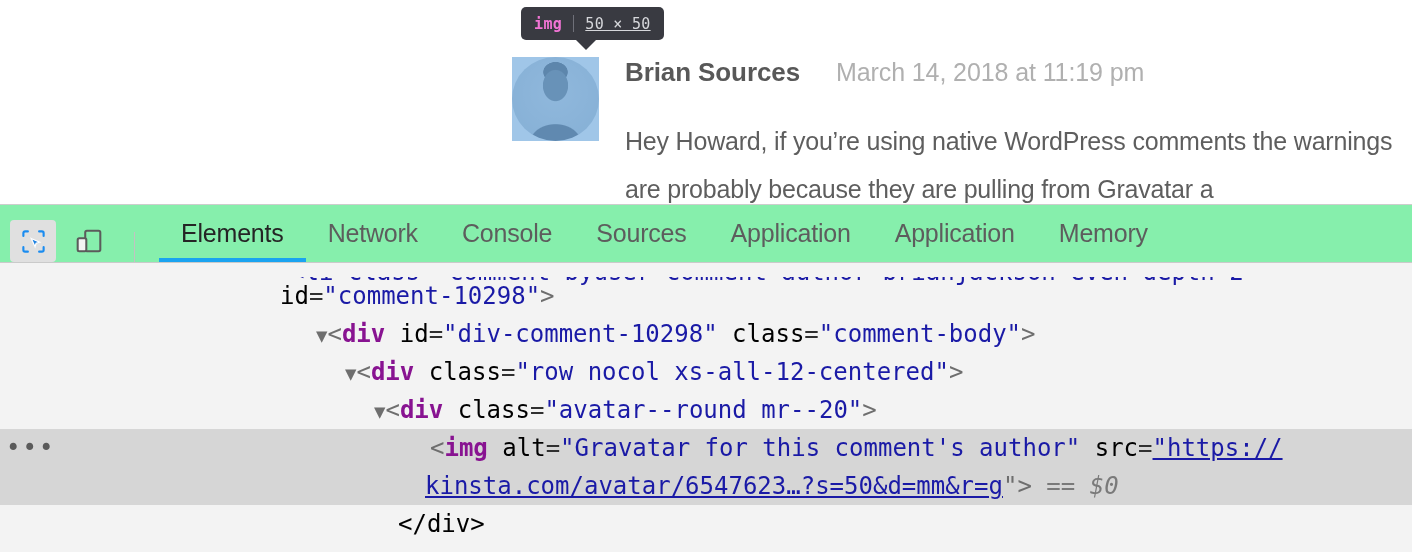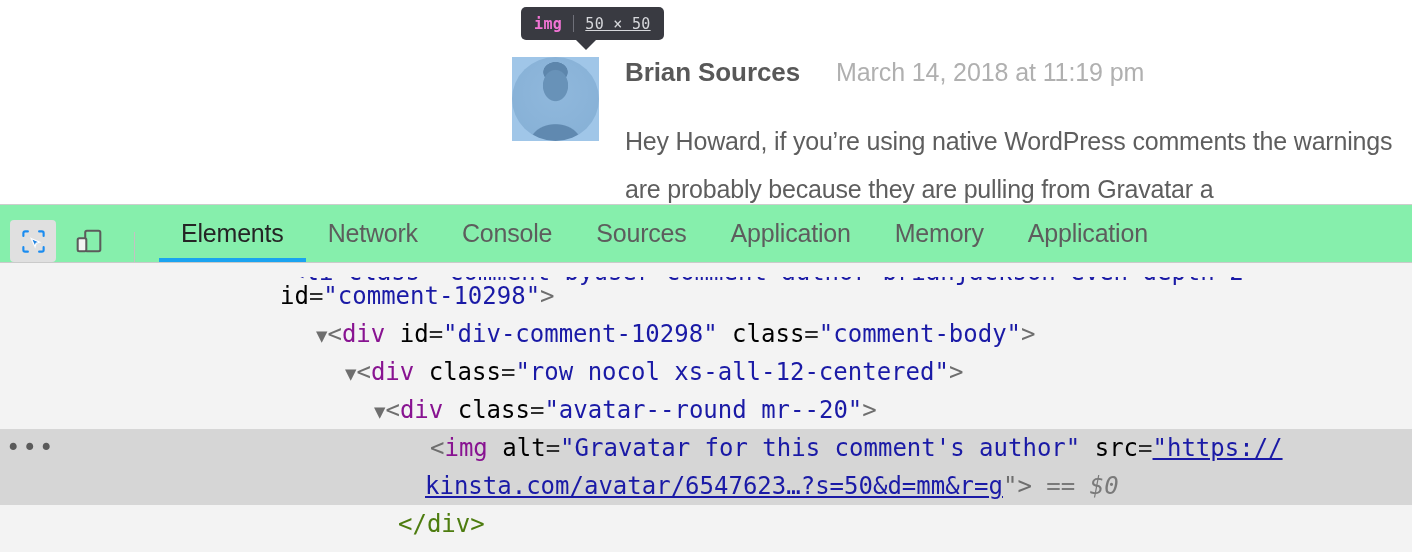--- a/index.html
+++ b/index.html
@@ -190,42 +190,42 @@
   }
   .code-line {
     position: relative;
     height: 38px;
     white-space: nowrap;
     overflow: visible;
   }
   .code-line.selected {
     background: #d6d6d6;
   }
-  .tag   { color: #881391; }
+  .tag   { color: #881391; font-weight: bold; }
   .attr  { color: #000000; }
   .val   { color: #1a1aa6; }
   .punct { color: #303030; }
   .gray  { color: #6e6e6e; }
   .dollar { color: #7a7a7a; font-style: italic; }
   .link  { color: #1a1aa6; text-decoration: underline; }
   .caret {
     color: #6e6e6e;
     font-size: 19px;
   }
   .ellipsis-dots {
     position: absolute;
     left: 6px; top: 0;
     color: #5b5b5b;
     letter-spacing: 2px;
     font-size: 24px;
     line-height: 38px;
   }
   .closing-serif {
     font-family: "DejaVu Sans Mono", monospace;
-    color: #4d7c0f;
+    color: #000000;
   }
 
   
   #clip-line {
     position: absolute;
     left: 0; top: 0;
     width: 1412px;
     height: 14px;
     overflow: hidden;
   }
@@ -284,22 +284,22 @@
     </div>
 
     <div class="dt-divider"></div>
 
     <div id="dt-tabs">
       <div class="dt-tab active">Elements</div>
       <div class="dt-tab">Network</div>
       <div class="dt-tab">Console</div>
       <div class="dt-tab">Sources</div>
       <div class="dt-tab">Application</div>
+      <div class="dt-tab">Application</div>
       <div class="dt-tab">Memory</div>
-      <div class="dt-tab">Application</div>
     </div>
   </div>
 
   <div id="dom-tree">
 
     <div id="clip-line">
       <div class="inner">
         <span style="display:inline-block;width:290px"></span><span class="val">&lt;li class="comment byuser comment-author-brianjackson even depth-2</span>
       </div>
     </div>

